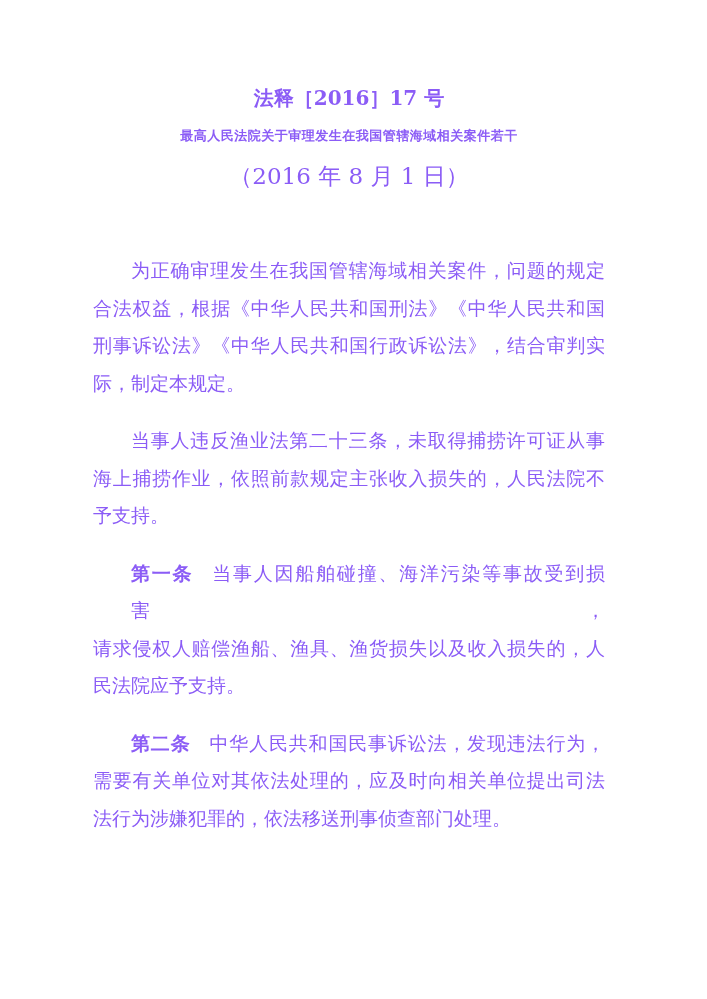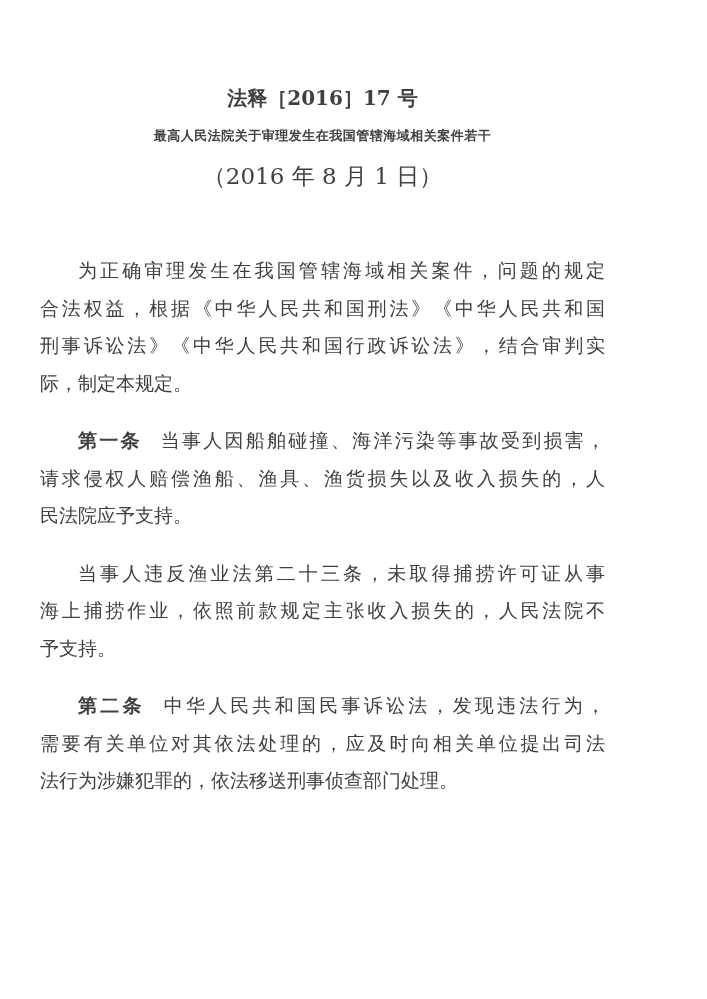--- a/index.html
+++ b/index.html
@@ -1,22 +1,22 @@
 <!DOCTYPE html>
 <html><head>
 <meta charset="utf-8">
 <style>
   html, body { margin: 0; padding: 0; background: #ffffff; }
   .page {
     width: 707px;
     height: 999px;
     box-sizing: border-box;
     background: #ffffff;
-    color: #404040;
-    padding: 0 102px 0 40px;
+    color: #8b5cf6;
+    padding: 0 102px 0 93px;
     overflow: hidden;
     font-family: "DejaVu Serif", "Liberation Serif", serif;
   }
   .header { padding-top: 80px; text-align: center; }
   .doc-number { font-size: 20px; line-height: 36px; font-weight: bold; }
   .title-line { font-size: 13px; line-height: 40px; font-weight: bold; letter-spacing: 0.5px; }
   .date-line { font-size: 23px; line-height: 40px; }
   .doc-body { margin-top: 56px; }
   .para { font-size: 19px; }
   .para + .para { margin-top: 20px; }
@@ -42,29 +42,29 @@
   <div class="doc-body">
 
     <div class="para">
       <div class="line jl indent">为正确审理发生在我国管辖海域相关案件，问题的规定</div>
       <div class="line jl">合法权益，根据《中华人民共和国刑法》《中华人民共和国</div>
       <div class="line jl">刑事诉讼法》《中华人民共和国行政诉讼法》，结合审判实</div>
       <div class="line">际，制定本规定。</div>
     </div>
 
     <div class="para">
+      <div class="line jl indent">当事人违反渔业法第二十三条，未取得捕捞许可证从事</div>
+      <div class="line jl">海上捕捞作业，依照前款规定主张收入损失的，人民法院不</div>
+      <div class="line">予支持。</div>
+    </div>
+
+    <div class="para">
       <div class="line jl indent"><span class="lead">第一条</span><span>当事人因船舶碰撞、海洋污染等事故受到损害，</span></div>
       <div class="line jl">请求侵权人赔偿渔船、渔具、渔货损失以及收入损失的，人</div>
       <div class="line">民法院应予支持。</div>
-    </div>
-
-    <div class="para">
-      <div class="line jl indent">当事人违反渔业法第二十三条，未取得捕捞许可证从事</div>
-      <div class="line jl">海上捕捞作业，依照前款规定主张收入损失的，人民法院不</div>
-      <div class="line">予支持。</div>
     </div>
 
     <div class="para">
       <div class="line jl indent"><span class="lead">第二条</span><span>中华人民共和国民事诉讼法，发现违法行为，</span></div>
       <div class="line jl">需要有关单位对其依法处理的，应及时向相关单位提出司法</div>
       <div class="line">法行为涉嫌犯罪的，依法移送刑事侦查部门处理。</div>
     </div>
 
   </div>
 </div>

